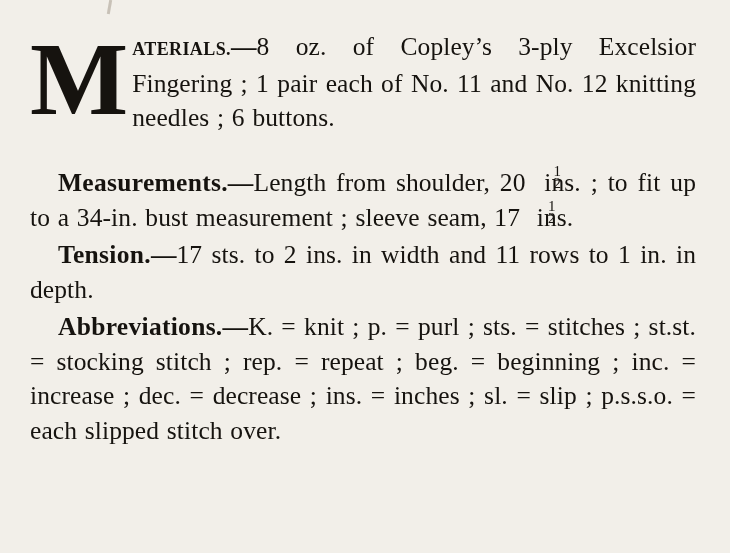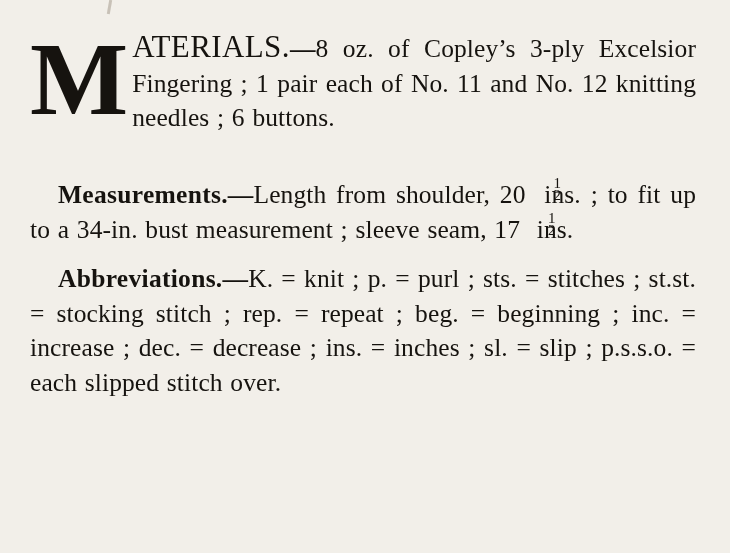--- a/index.html
+++ b/index.html
@@ -36,21 +36,21 @@
   .para {
     font-size: 25.5px;
     line-height: 34.5px;
     text-align: justify;
     text-justify: inter-word;
     margin: 0 0 1px 0;
     letter-spacing: 0.1px;
     word-spacing: 1.2px;
   }
   .para + .para {
-    margin-top: 15px;
+    margin-top: 3px;
   }
   .indent {
     text-indent: 28px;
   }
   
   .first-para {
     position: relative;
     min-height: 132px;
   }
   .dropcap {
@@ -65,22 +65,22 @@
     letter-spacing: -2px;
   }
   .smallcap-head {
     font-weight: bold;
     letter-spacing: 0.3px;
   }
   .bold {
     font-weight: bold;
   }
   .caps-rest {
-    font-weight: normal;
-    font-size: 31px;
+    font-weight: bold;
+    font-size: 18px;
     letter-spacing: 0.4px;
   }
   .frac {
     display: inline-block;
     position: relative;
     width: 9px;
     height: 1em;
     vertical-align: baseline;
   }
   .frac i {
@@ -101,18 +101,21 @@
   <div class="scan-speck"></div>
 
   <p class="para first-para">
     <span class="dropcap">M</span><span class="caps-rest">ATERIALS.</span><span class="bold">—</span><span>8 oz. of Copley’s 3-ply Excelsior Fingering ; 1 pair each of No. 11 and No. 12 knitting needles ; 6 buttons.</span>
   </p>
 
   <p class="para indent">
     <span class="smallcap-head">Measurements.</span><span class="bold">—</span><span>Length from shoulder, 20</span><span class="frac"><i class="num">1</i><i class="den">2</i></span><span> ins. ; to fit up to a 34-in. bust measurement ; sleeve seam, 17</span><span class="frac"><i class="num">1</i><i class="den">2</i></span><span> ins.</span>
   </p>
 
+  <p class="para indent">
+    <span class="smallcap-head">Tension.</span><span class="bold">—</span><span>17 sts. to 2 ins. in width and 11 rows to 1 in. in depth.</span>
+  </p>
 
   <p class="para indent">
     <span class="smallcap-head">Abbreviations.</span><span class="bold">—</span><span>K. = knit ; p. = purl ; sts. = stitches ; st.st. = stocking stitch ; rep. = repeat ; beg. = beginning ; inc. = increase ; dec. = decrease ; ins. = inches ; sl. = slip ; p.s.s.o. = each slipped stitch over.</span>
   </p>
 
 </div>
 
 </body></html>

